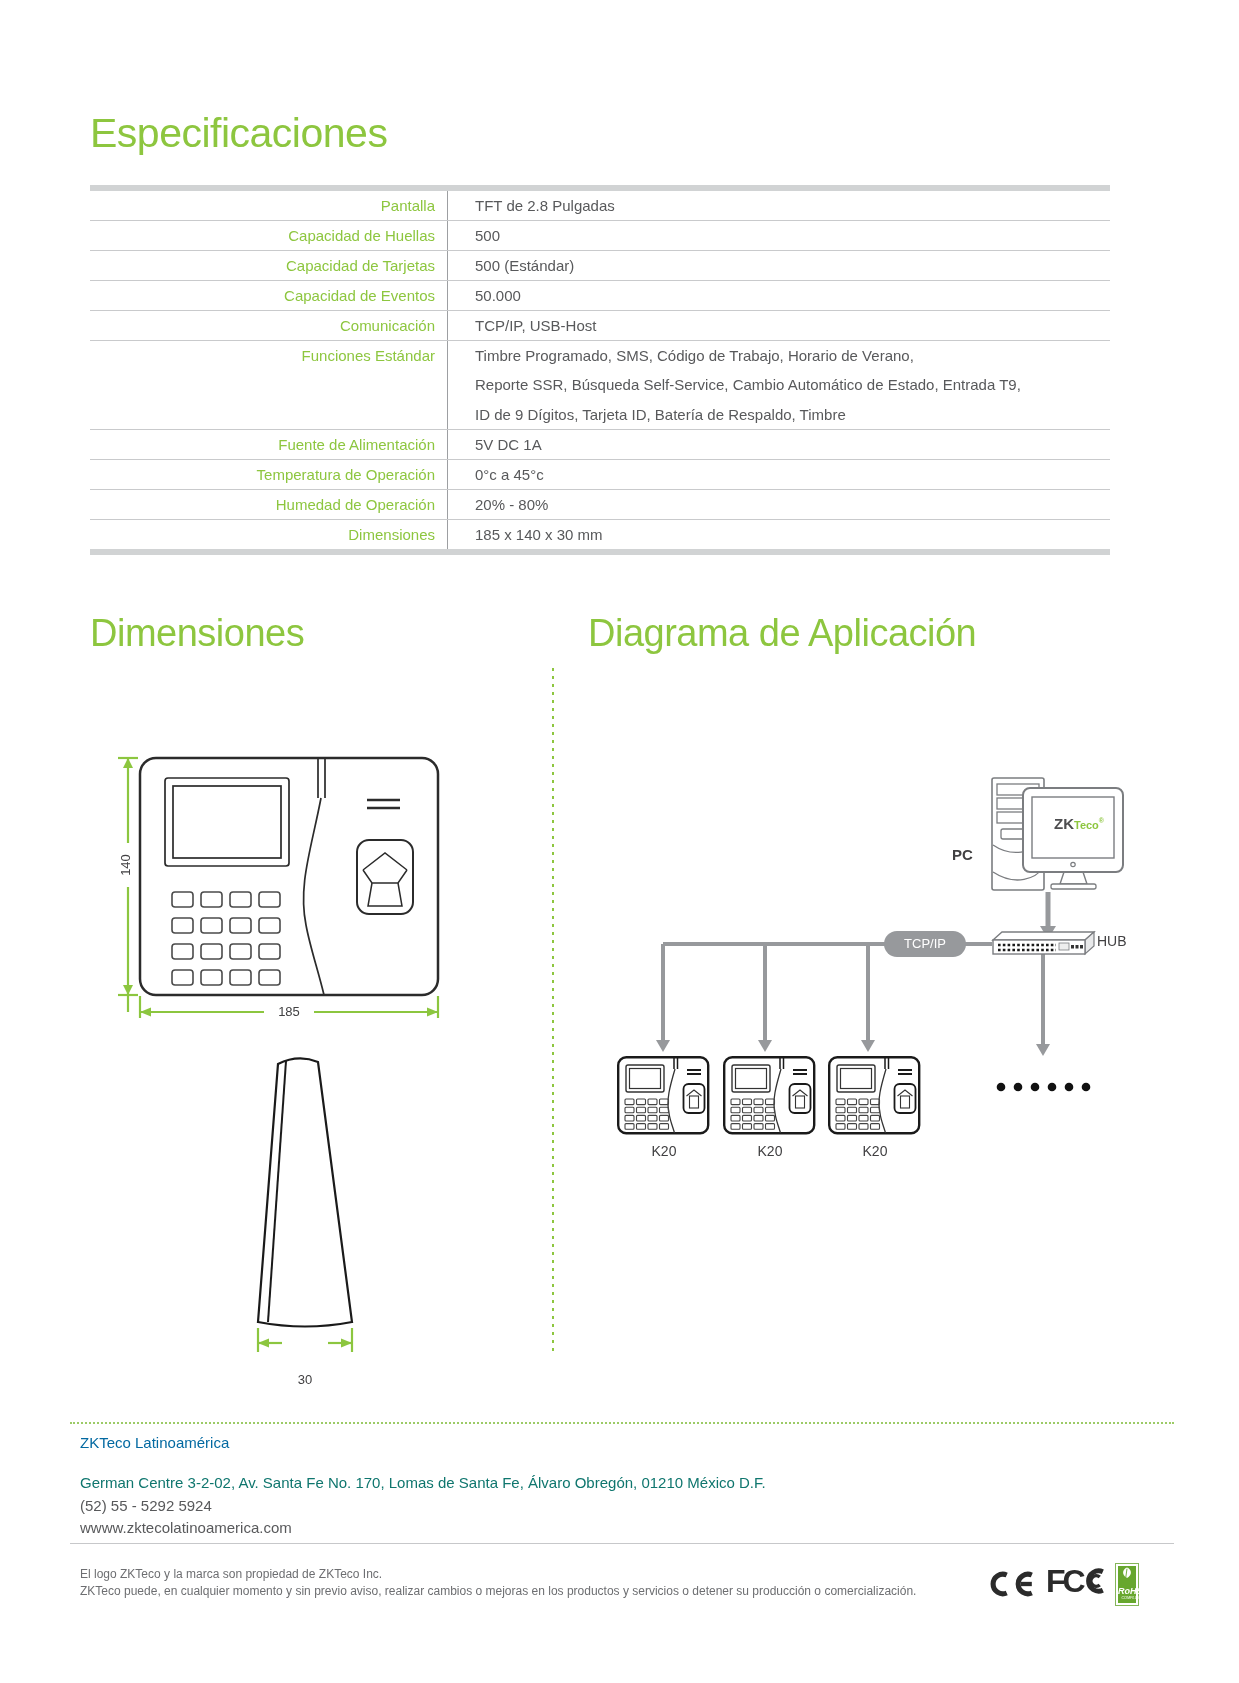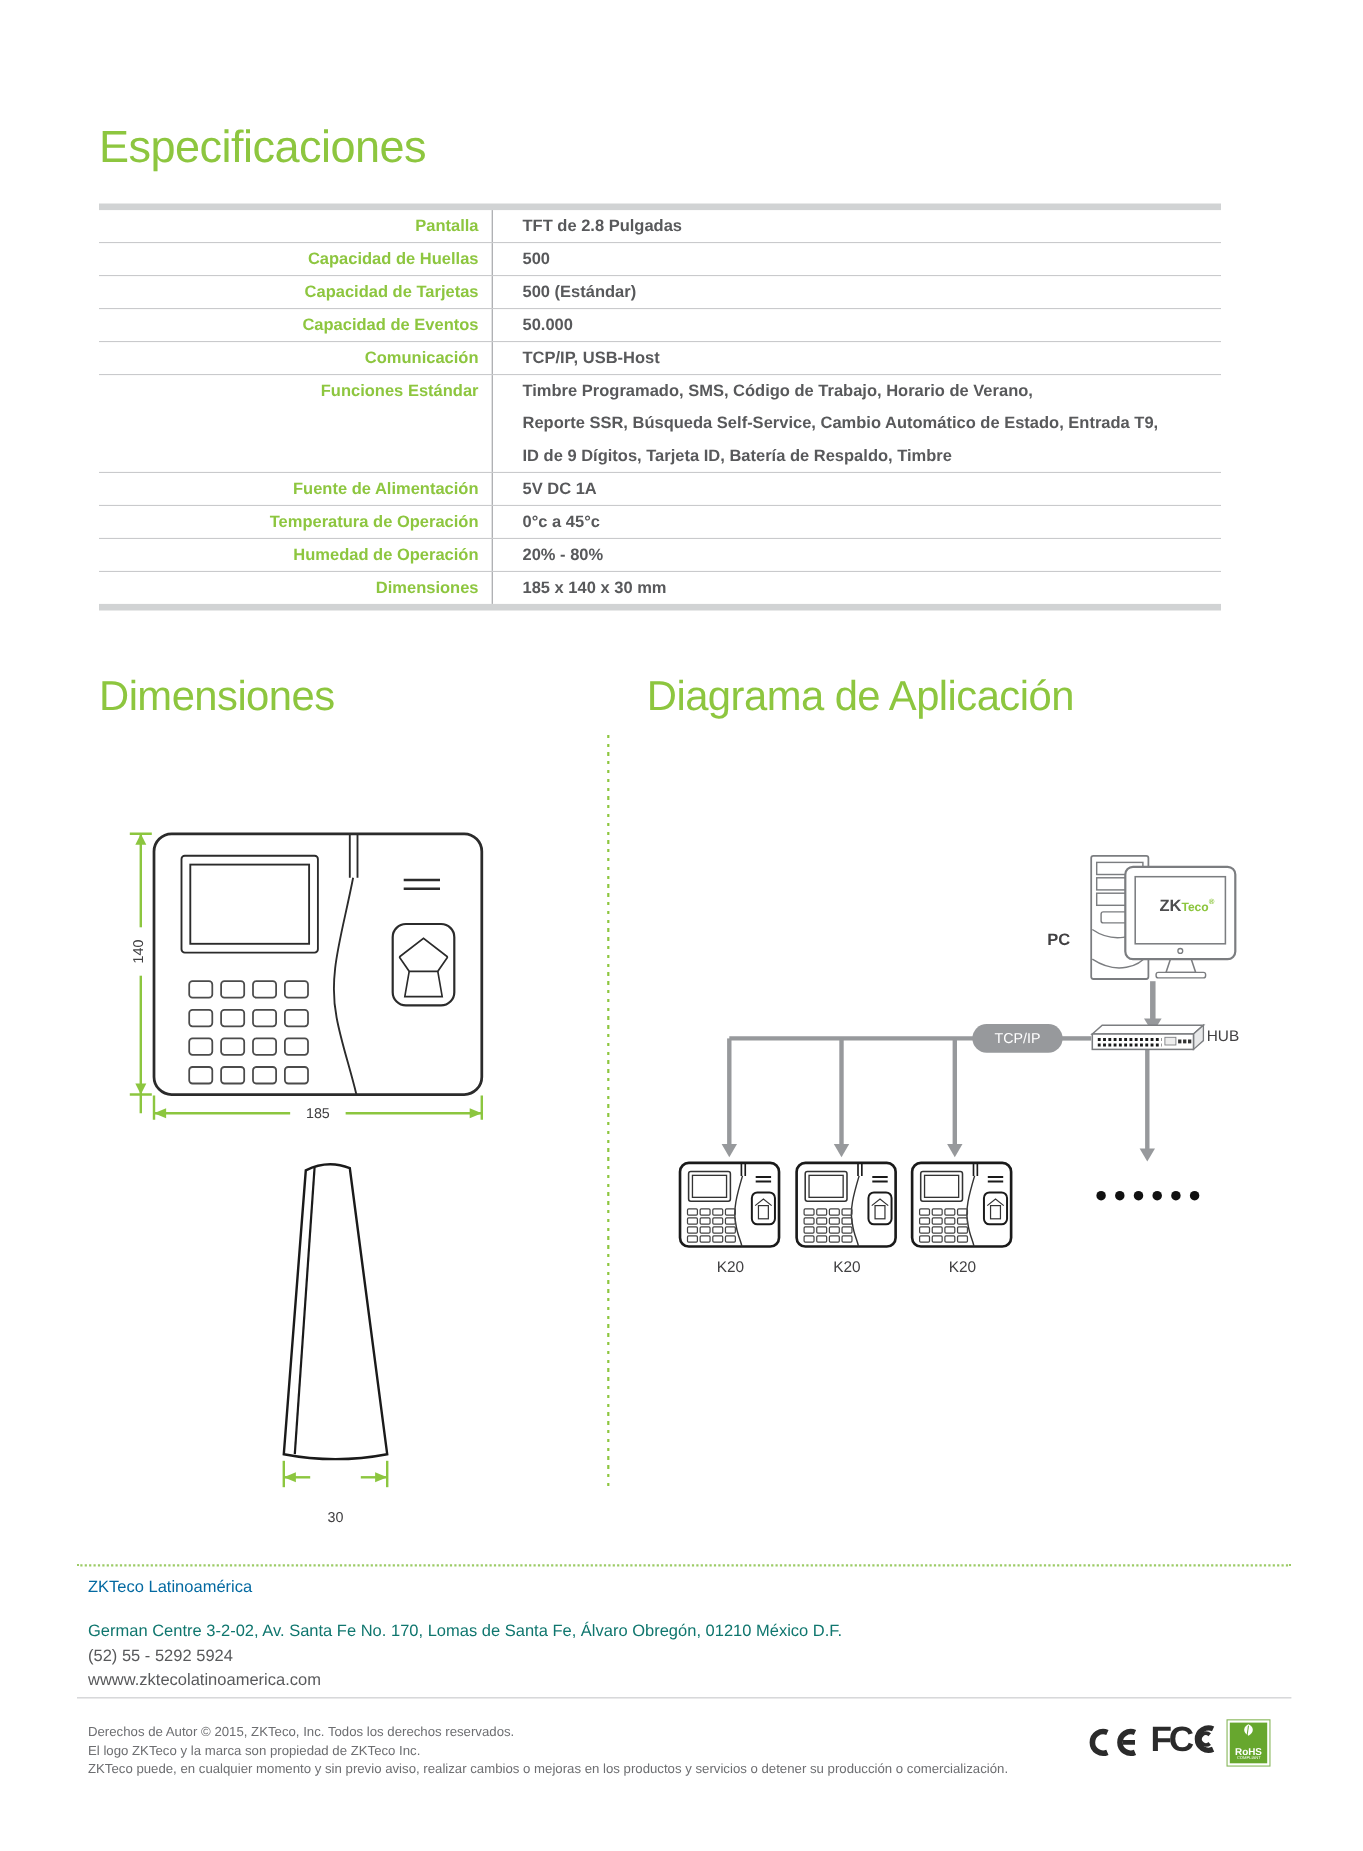--- a/index.html
+++ b/index.html
@@ -7,21 +7,21 @@
          font-family:"Liberation Sans","DejaVu Sans",sans-serif;color:#58595b;}
 
   .sec-heading{position:absolute;color:#8dc63f;font-weight:400;letter-spacing:-0.5px;}
   #h-especificaciones{left:90px;top:110px;font-size:41px;}
   #h-dimensiones{left:90px;top:612px;font-size:38px;}
   #h-diagrama{left:588px;top:612px;font-size:38px;}
 
   
   #spec-table{position:absolute;left:90px;top:185px;width:1020px;font-size:15px;}
   .bar{height:6px;background:#d1d3d4;}
-  .spec-row{display:flex;border-bottom:1px solid #c9cacc;font-weight:bold;}
+  .spec-row{display:flex;border-bottom:1px solid #c9cacc;}
   .spec-row.last{border-bottom:none;}
   .spec-label{width:345px;padding-right:12px;text-align:right;color:#8dc63f;
               border-right:1px solid #9d9fa2;line-height:29px;height:29px;flex:none;}
   .spec-value{padding-left:27px;color:#58595b;line-height:29px;}
   .spec-row.multi .spec-label{height:88px;}
   .spec-row.multi .spec-value div{line-height:29.3px;}
 
   
   #v-divider{position:absolute;left:552px;top:668px;width:2px;height:688px;
              background:repeating-linear-gradient(to bottom,#8dc63f 0 3px,transparent 3px 8px);}
@@ -51,22 +51,22 @@
   #footer-company{position:absolute;left:80px;top:1434px;font-size:15px;color:#0369a1;}
   #footer-address{position:absolute;left:80px;top:1474px;font-size:15px;color:#0f766e;}
   #footer-phone{position:absolute;left:80px;top:1497px;font-size:15px;color:#58595b;}
   #footer-web{position:absolute;left:80px;top:1519px;font-size:15px;color:#58595b;}
   #footer-thin{position:absolute;left:70px;top:1543px;width:1104px;height:0;border-top:1px solid #c7c8ca;}
   #footer-copy{position:absolute;left:80px;top:1566px;font-size:12px;line-height:17px;color:#6d6e71;}
 
   #cert-logos{position:absolute;left:984px;top:1563px;width:180px;height:48px;}
   #fcc-mark{position:absolute;left:62px;top:2px;display:flex;align-items:center;}
   #fcc-text{font-size:32px;font-weight:800;letter-spacing:-3px;color:#2b2b2b;line-height:32px;}
-  #rohs-badge{position:absolute;left:131px;top:0;width:40px;height:43px;background:#fff;
-              border:1px solid #85b659;box-sizing:border-box;padding:2px;}
+  #rohs-badge{position:absolute;left:131px;top:0;width:24px;height:43px;background:#fff;
+              border:1px solid #85b659;box-sizing:border-box;padding:2px;font-style:italic;}
   #rohs-inner{width:100%;height:100%;background:#67a72e;text-align:center;box-sizing:border-box;padding-top:1px;}
   #rohs-text{color:#fff;font-size:9px;font-weight:bold;line-height:9px;margin-top:1px;}
   #rohs-sub{color:#fff;font-size:6px;line-height:6px;transform:scale(0.62);transform-origin:center top;}
 </style>
 </head>
 <body>
 
 <div id="sheet">
 
   <div id="h-especificaciones" class="sec-heading">Especificaciones</div>
@@ -295,21 +295,20 @@
   <div id="k20-label-1" class="k20-label">K20</div>
   <div id="k20-label-2" class="k20-label">K20</div>
 
   <div id="footer-dotted"></div>
   <div id="footer-company">ZKTeco Latinoamérica</div>
   <div id="footer-address">German Centre 3-2-02, Av. Santa Fe No. 170, Lomas de Santa Fe, Álvaro Obregón, 01210 México D.F.</div>
   <div id="footer-phone">(52) 55 - 5292 5924</div>
   <div id="footer-web">wwww.zktecolatinoamerica.com</div>
   <div id="footer-thin"></div>
   <div id="footer-copy">
-    <div>Derechos de Autor © 2015, ZKTeco, Inc. Todos los derechos reservados.</div>
     <div>El logo ZKTeco y la marca son propiedad de ZKTeco Inc.</div>
     <div>ZKTeco puede, en cualquier momento y sin previo aviso, realizar cambios o mejoras en los productos y servicios o detener su producción o comercialización.</div>
   </div>
 
   <div id="cert-logos">
     <svg width="58" height="34" viewBox="0 0 74 34" style="position:absolute;left:0;top:4px;">
       <g fill="none" stroke="#2b2b2b" stroke-width="6.5">
         <path d="M29,5.5 A12.5,12.5 0 1 0 29,28.5"></path>
         <path d="M61,5.5 A12.5,12.5 0 1 0 61,28.5"></path>
         <path d="M47,17 H61" stroke-width="5.5"></path>

